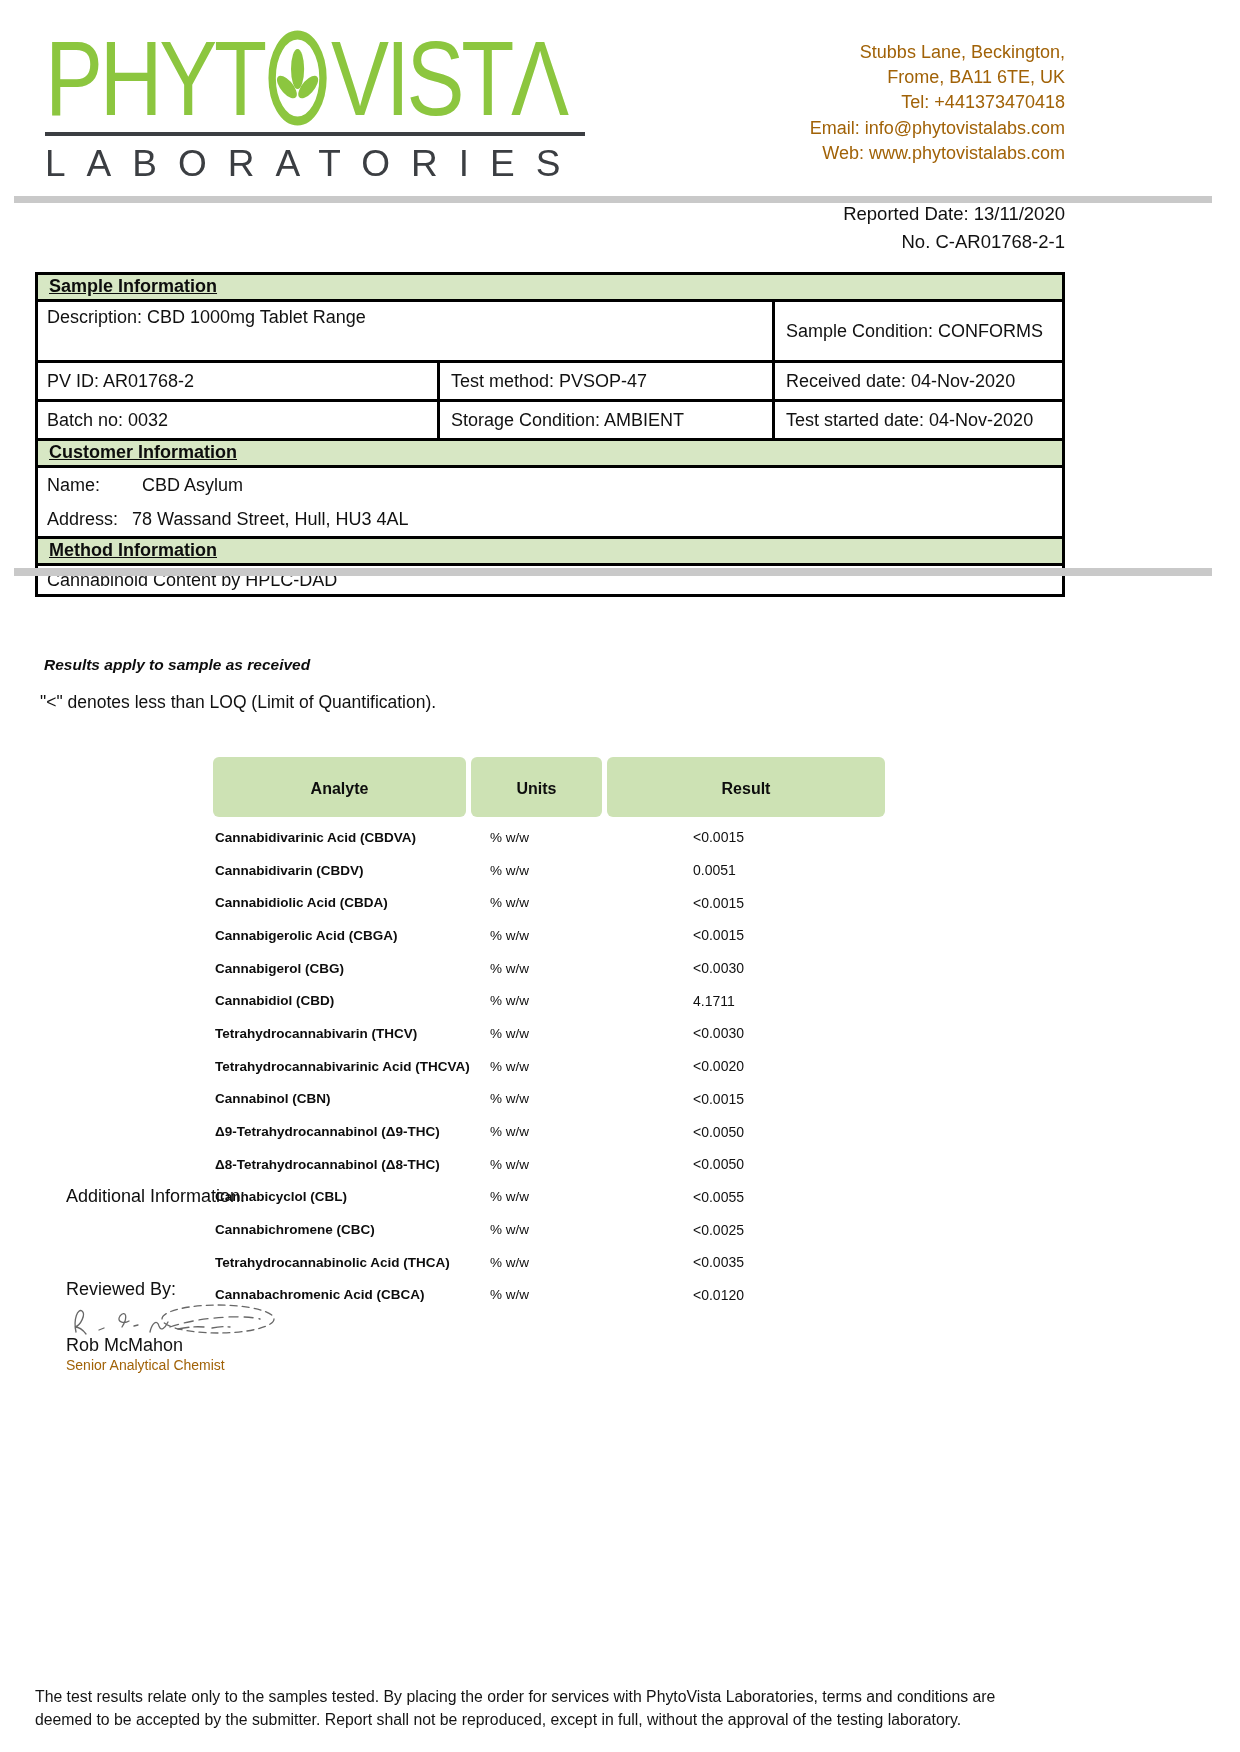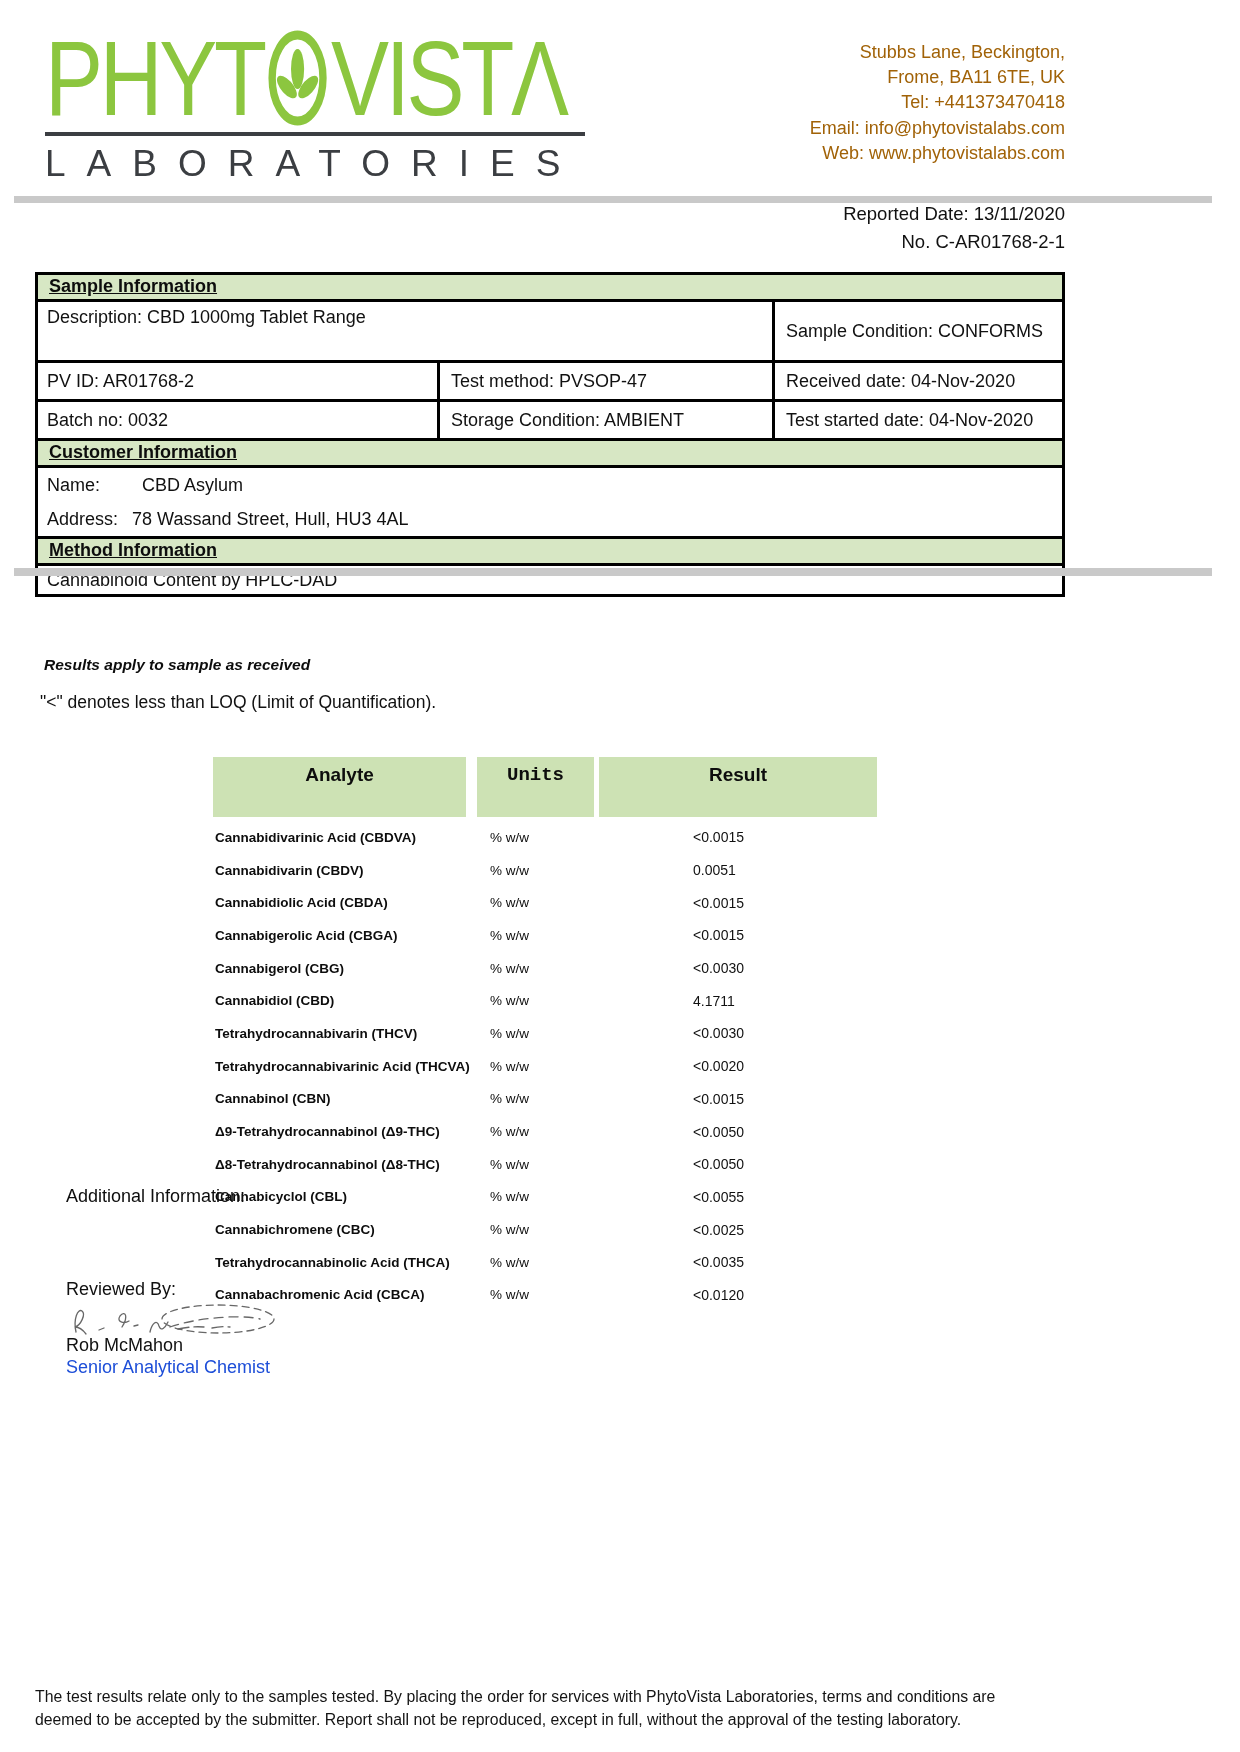--- a/index.html
+++ b/index.html
@@ -55,37 +55,37 @@
   .method-box { height:34px; display:flex; align-items:center; padding-left:9px; font-size:18px; }
 
   
   .note-italic { position:absolute; left:44px; top:656px; font-size:15.5px;
                  font-weight:700; font-style:italic; color:#0d0d0d; }
   .note-loq { position:absolute; left:40px; top:692px; font-size:17.5px; color:#111; }
 
   
   .rtable { position:absolute; left:213px; top:757px; width:672px; }
   .rhead { display:flex; height:60px; }
-  .rhead .hc { background:#cde2b4; font-size:19px; font-weight:700; text-align:center;
-               padding-top:7px; color:#0d0d0d; }
+  .rhead .hc { background:#cde2b4; font-size:16px; font-weight:700; text-align:center;
+               padding-top:23px; color:#0d0d0d;border-radius:6px; }
   .rhead .h0 { width:253px; }
-  .rhead .h1 { width:117px; margin-left:11px;font-family:Liberation Mono, monospace; }
+  .rhead .h1 { width:131px; margin-left:5px; }
   .rhead .h2 { width:278px; margin-left:5px; }
   .rrows { margin-top:4px; }
   .rrow { display:grid; grid-template-columns:277px 203px 1fr; align-items:center; height:32.7px; }
   .rrow .an { font-size:13.5px; font-weight:700; padding-left:2px; color:#0d0d0d; }
   .rrow .un { font-size:13.5px; font-weight:400; color:#0d0d0d; }
   .rrow .re { font-size:14px; color:#111; }
 
   
   .add-info { position:absolute; left:66px; top:1186px; font-size:18px; font-weight:400; color:#0d0d0d; }
   .reviewed { position:absolute; left:66px; top:1279px; font-size:18px; color:#111; }
   .sig-svg { position:absolute; left:66px; top:1299px; }
   .sig-name { position:absolute; left:66px; top:1335px; font-size:18px; color:#111; }
-  .sig-title { position:absolute; left:66px; top:1357px; font-size:18px; color:#1d4ed8; }
+  .sig-title { position:absolute; left:66px; top:1357px; font-size:14px; color:#a16207; }
 
   
   .footer { position:absolute; left:35px; top:1686px; font-size:15.8px; line-height:1.45;
             color:#141414; white-space:pre-line; width:980px; }
 </style>
 </head>
 <body>
 
 <div class="page">
 

